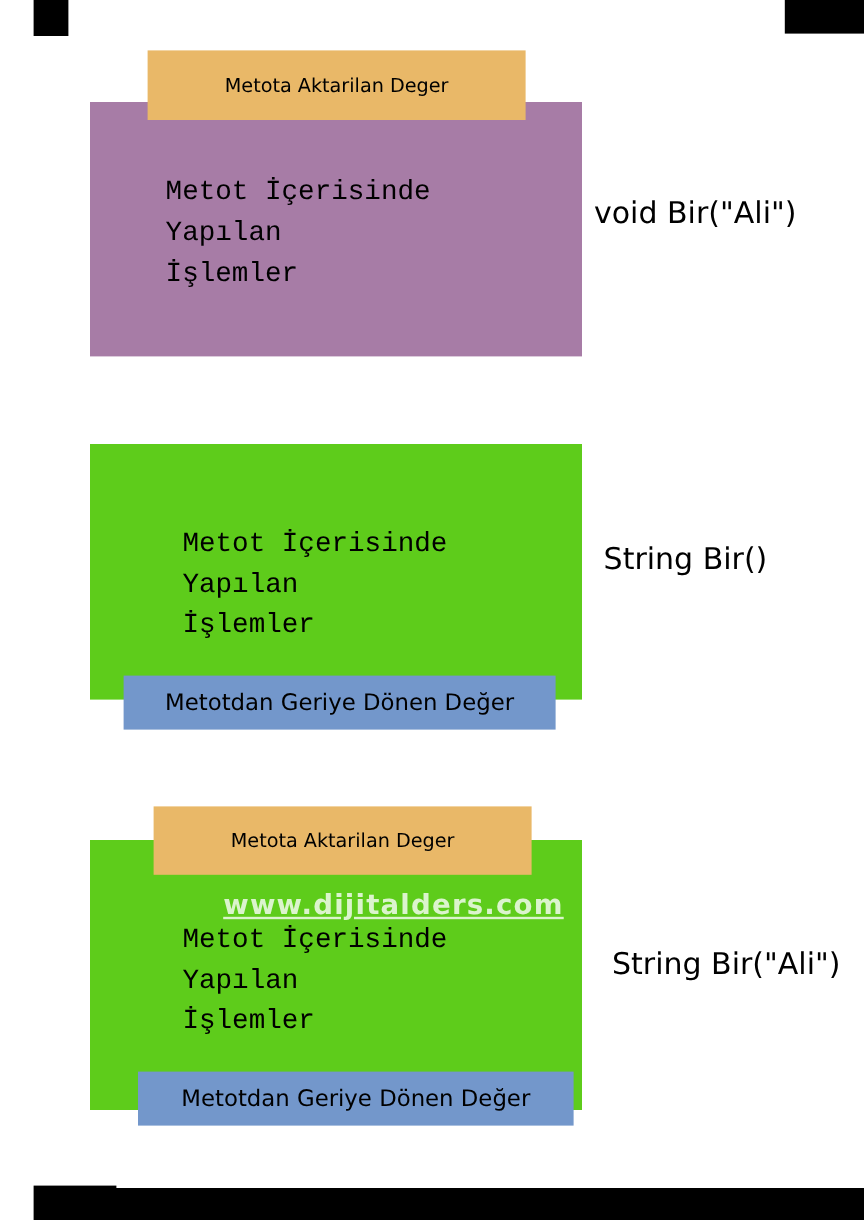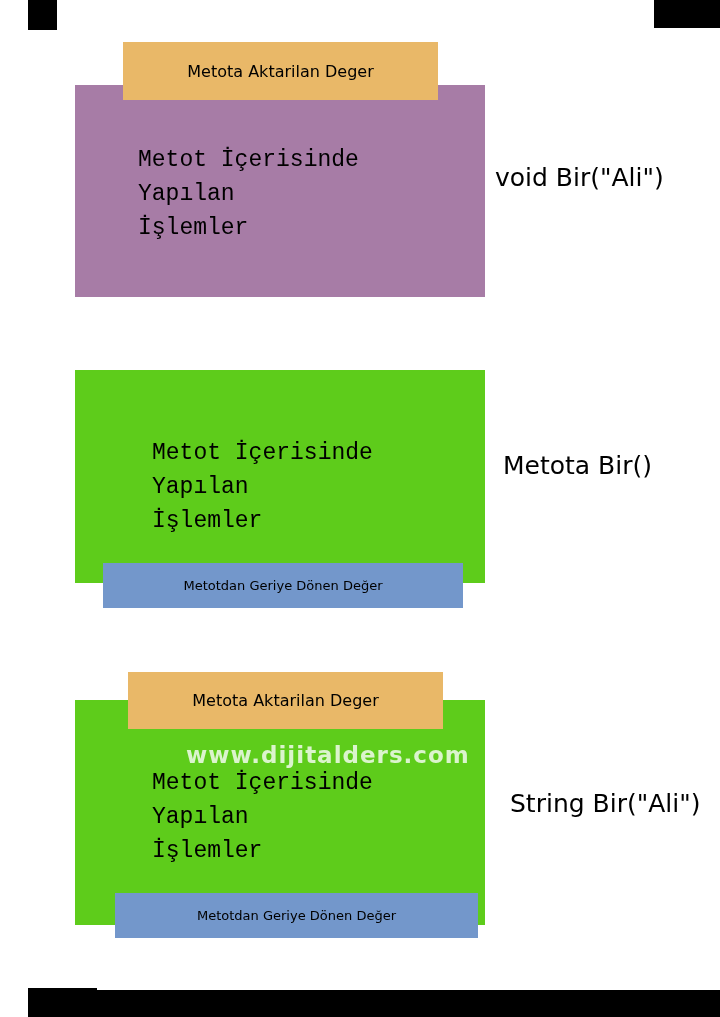--- a/index.html
+++ b/index.html
@@ -41,21 +41,21 @@
   .tag {
     position: absolute;
     display: flex;
     align-items: center;
     justify-content: center;
     color: #000000;
     box-sizing: border-box;
     z-index: 3;
   }
   .tag.top-tag { font-size: 16px; }
-  .tag.bottom-tag { font-size: 13px; }
+  .tag.bottom-tag { font-size: 19px; }
 
   .signature {
     position: absolute;
     font-size: 25px;
     color: #000000;
     white-space: nowrap;
   }
 
   
   .b1-top   { left: 123px; top: 42px;  width: 315px; height: 58px; }
@@ -76,20 +76,21 @@
   .watermark {
     position: absolute;
     left: 186px;
     top: 742px;
     font-size: 23px;
     font-weight: bold;
     letter-spacing: 1px;
     color: rgba(255, 255, 255, 0.78);
     z-index: 2;
     white-space: nowrap;
+    text-decoration: underline;
   }
 </style>
 </head>
 <body>
 
 <div class="canvas">
 
   <div class="mark tl" style="background-color: rgb(0, 0, 0);"></div>
   <div class="mark tr" style="background-color: rgb(0, 0, 0);"></div>
   <div class="mark bl" style="background-color: rgb(0, 0, 0);"></div>
@@ -102,21 +103,21 @@
 İşlemler</div>
   </div>
   <div class="signature b1-sig">void Bir("Ali")</div>
 
   <div class="box body-box b2-body" style="background-color: rgb(94, 204, 27);">
     <div class="body-text">Metot İçerisinde
 Yapılan
 İşlemler</div>
   </div>
   <div class="tag bottom-tag b2-bottom" style="background-color: rgb(115, 151, 203);">Metotdan Geriye Dönen Değer</div>
-  <div class="signature b2-sig">Metota Bir()</div>
+  <div class="signature b2-sig">String Bir()</div>
 
   <div class="tag top-tag b3-top" style="background-color: rgb(233, 184, 104);">Metota Aktarilan Deger</div>
   <div class="box body-box b3-body" style="background-color: rgb(94, 204, 27);">
     <div class="body-text">Metot İçerisinde
 Yapılan
 İşlemler</div>
   </div>
   <div class="watermark">www.dijitalders.com</div>
   <div class="tag bottom-tag b3-bottom" style="background-color: rgb(115, 151, 203);">Metotdan Geriye Dönen Değer</div>
   <div class="signature b3-sig">String Bir("Ali")</div>

